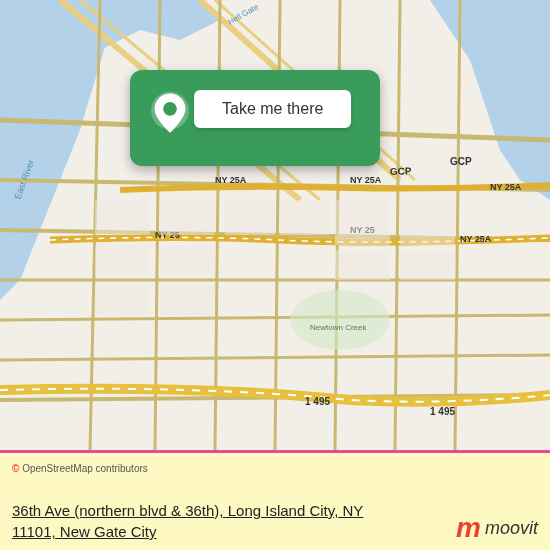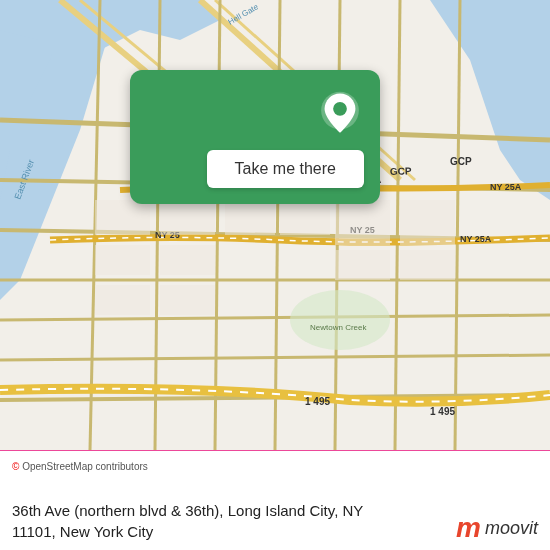--- a/index.html
+++ b/index.html
@@ -28,22 +28,22 @@
     
     .location-card {
       position: absolute;
       top: 70px;
       left: 130px;
       width: 250px;
       background: #3a9c5a;
       border-radius: 12px;
       padding: 20px 16px 16px 16px;
       display: flex;
-      flex-direction: column;
-      align-items: flex-end;
+      flex-direction: row;
+      align-items: flex-start;
       box-shadow: 0 4px 12px rgba(0,0,0,0.3);
     }
 
     .location-pin {
       width: 48px;
       height: 48px;
       margin-bottom: 12px;
     }
 
     .take-me-there-btn {
@@ -56,45 +56,46 @@
       font-weight: 500;
       cursor: pointer;
       white-space: nowrap;
       box-shadow: 0 2px 4px rgba(0,0,0,0.15);
     }
 
     
     .info-bar {
       width: 550px;
       height: 100px;
-      background: #ffffff;
+      background: #fef9c3;
       padding: 10px 12px 8px 12px;
       display: flex;
       flex-direction: column;
       justify-content: space-between;
-      border-top: 1px solid #ec4899;
+      border-top: 3px solid #ec4899;
       gap: 26px;
     }
 
     .osm-attribution {
       font-size: 10px;
       color: #555;
     }
 
     .osm-attribution span.copyright {
       color: #e00;
     }
 
     .address-text {
       font-size: 15px;
       color: #222;
       line-height: 1.4;
       flex: 1;
       display: flex;
       align-items: flex-start;
+      text-decoration: underline;
     }
 
     .moovit-logo {
       display: flex;
       align-items: center;
       gap: 4px;
       align-self: flex-end;
     }
 
     .moovit-m {
@@ -211,21 +212,21 @@
 
 <div class="info-bar">
   <div class="osm-attribution">
     <span class="copyright">©</span>
     <span> OpenStreetMap contributors</span>
   </div>
   <div class="info-bottom-row">
     <div class="address-text">
       <div>
         <span>36th Ave (northern blvd &amp; 36th), Long Island City, NY</span><br>
-        <span>11101, New York City</span>
+        <span>11101, New Gate City</span>
       </div>
     </div>
     <div class="moovit-logo">
       <span class="moovit-m">m</span>
       <span class="moovit-text">moovit</span>
     </div>
   </div>
 </div>
 
 </body></html>

